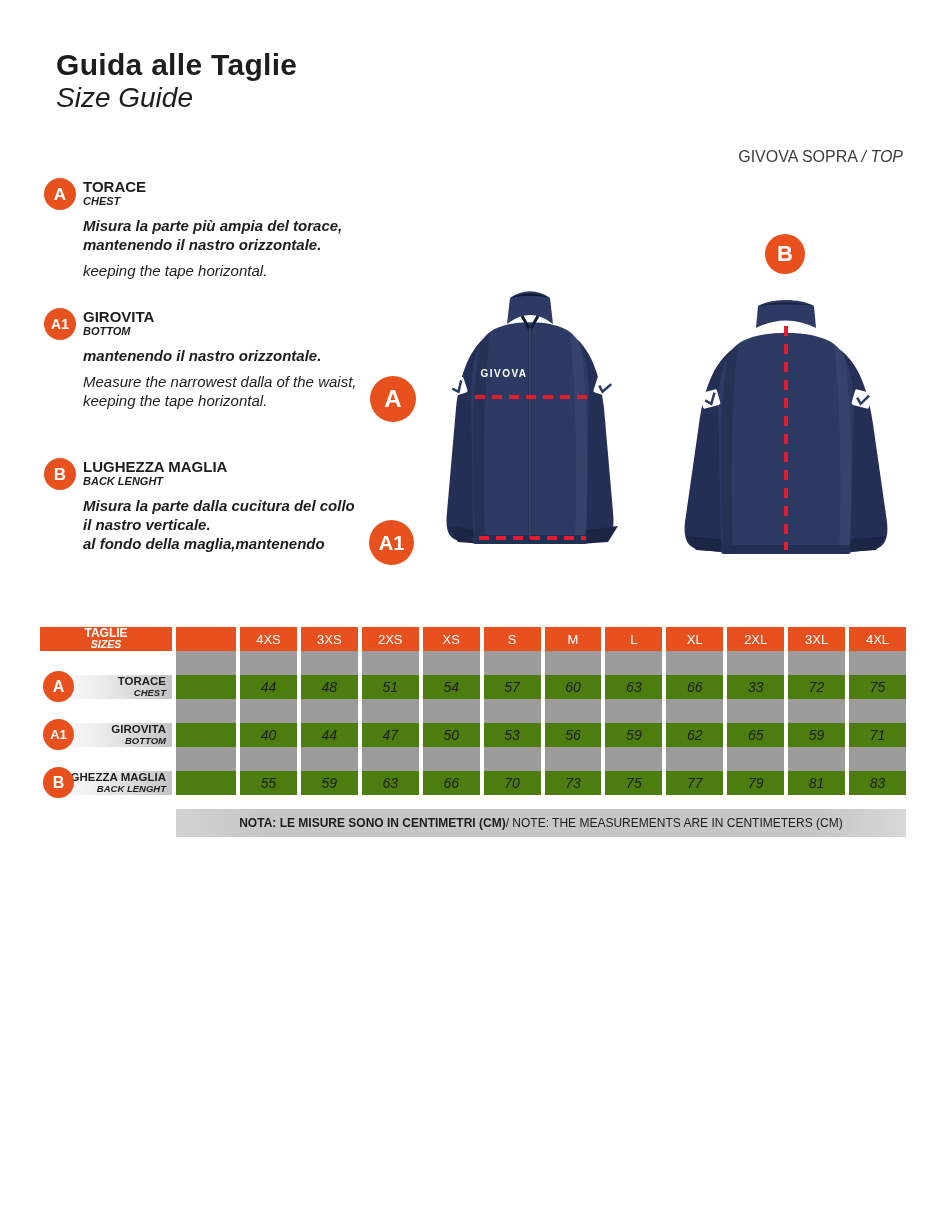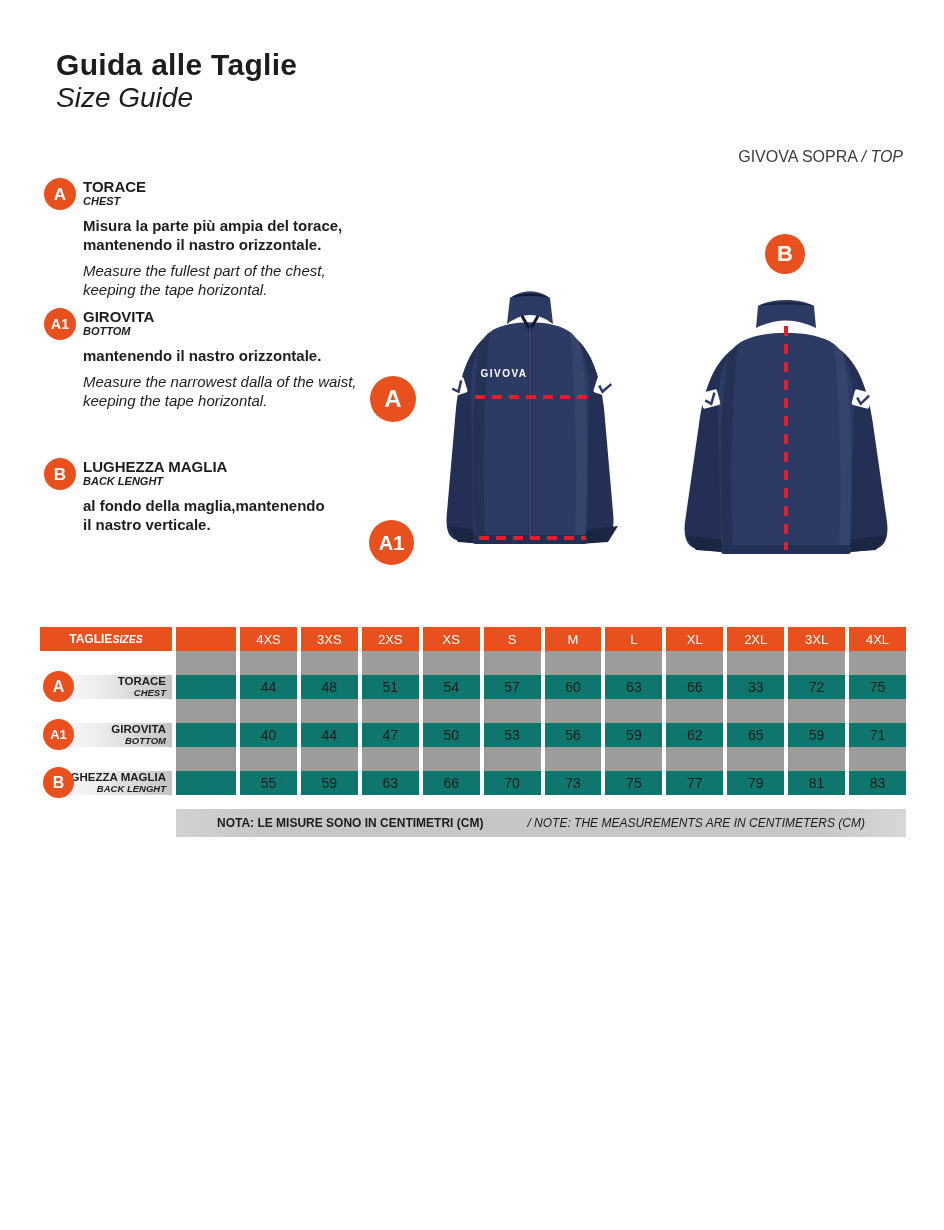--- a/index.html
+++ b/index.html
@@ -19,59 +19,59 @@
   .badge{background:#e8501d;border-radius:50%;color:#ffffff;font-weight:bold;
          display:flex;align-items:center;justify-content:center;line-height:1;}
 
   
   .section{position:absolute;left:44px;display:flex;gap:7px;}
   .sec-a{top:178px;} .sec-a1{top:308px;} .sec-b{top:458px;}
   .sec-badge{width:32px;height:32px;font-size:17px;flex:0 0 32px;}
   .sec-badge.small{font-size:14px;}
   .sec-title{font-size:15px;font-weight:bold;line-height:16px;padding-top:1px;}
   .sec-sub{font-size:11px;font-weight:bold;font-style:italic;line-height:12px;}
-  .sec-desc-it{font-size:15px;font-weight:bold;line-height:19px;margin-top:9px;}
+  .sec-desc-it{font-size:15px;font-weight:bold;line-height:19px;margin-top:9px;font-style:italic;}
   .sec-desc-en{font-size:15px;font-style:italic;line-height:19px;margin-top:7px;}
 
   
   .diag-badge{position:absolute;}
   .badge-a{left:370px;top:376px;width:46px;height:46px;font-size:24px;}
   .badge-a1{left:369px;top:520px;width:45px;height:45px;font-size:20px;}
   .badge-b{left:765px;top:234px;width:40px;height:40px;font-size:22px;}
 
   .jacket-front{position:absolute;left:425px;top:286px;}
   .jacket-back{position:absolute;left:660px;top:294px;}
 
   
   .size-table{position:absolute;left:40px;top:627px;width:866px;height:200px;}
   .grid{display:grid;grid-template-columns:132px 60px repeat(11,1fr);column-gap:4px;
         grid-auto-rows:24px;width:866px;}
   .c-head{background:#e8501d;color:#fff;display:flex;align-items:center;justify-content:center;
           font-size:13px;}
-  .c-head-label{line-height:11px;}
+  .c-head-label{flex-direction:column;line-height:11px;}
   .c-head-label .it{font-size:12px;font-weight:bold;}
   .c-head-label .en{font-size:10.5px;font-weight:bold;font-style:italic;}
   .c-dark{background:#9c9c9b;}
-  .c-light{background:#0f766e;}
+  .c-light{background:#4d7c0f;font-style:italic;}
   .c-val{display:flex;align-items:center;justify-content:center;font-size:14px;color:#1d1d1b;}
   .c-white{background:transparent;}
   .c-label{background:linear-gradient(90deg,#ffffff 0%,#ededed 45%,#c3c3c3 100%);
            display:flex;flex-direction:column;align-items:flex-end;justify-content:center;
            padding-right:6px;line-height:11px;}
   .c-label .it{font-size:11.5px;font-weight:bold;}
   .c-label .en{font-size:9.5px;font-weight:bold;font-style:italic;}
   .tbl-badge{position:absolute;left:3px;width:31px;height:31px;font-size:16px;}
   .tbl-badge-a{top:44px;}
   .tbl-badge-a1{top:92px;font-size:13px;}
   .tbl-badge-b{top:140px;}
   .note-bar{position:absolute;left:136px;top:182px;width:730px;height:28px;
             background:linear-gradient(90deg,#d2d2d2,#c6c6c6 12%,#c6c6c6 88%,#d8d8d8);
             display:flex;align-items:center;justify-content:center;font-size:12px;white-space:nowrap;}
   .note-bar .it{font-weight:bold;}
-  .note-bar .en{font-style:italic;padding-left:44px;}
+  .note-bar .en{}
 </style>
 </head>
 <body>
 
 <div class="canvas">
 
   <div class="title">
     <div class="title-it">Guida alle Taglie</div>
     <div class="title-en">Size Guide</div>
   </div>
@@ -81,21 +81,20 @@
   <div class="section sec-a">
     <div class="badge sec-badge">A</div>
     <div class="sec-text">
       <div class="sec-title">TORACE</div>
       <div class="sec-sub">CHEST</div>
       <div class="sec-desc-it">
         <div>Misura la parte più ampia del torace,</div>
         <div>mantenendo il nastro orizzontale.</div>
       </div>
       <div class="sec-desc-en">
-        <div>Measure the fullest part of the chest,</div>
         <div>keeping the tape horizontal.</div>
       </div>
     </div>
   </div>
 
   <div class="section sec-a1">
     <div class="badge sec-badge small">A1</div>
     <div class="sec-text">
       <div class="sec-title">GIROVITA</div>
       <div class="sec-sub">BOTTOM</div>
@@ -108,22 +107,23 @@
       </div>
     </div>
   </div>
 
   <div class="section sec-b">
     <div class="badge sec-badge">B</div>
     <div class="sec-text">
       <div class="sec-title">LUGHEZZA MAGLIA</div>
       <div class="sec-sub">BACK LENGHT</div>
       <div class="sec-desc-it">
+        <div>Misura la parte dalla cucitura del collo</div>
+        <div>il nastro verticale.</div>
         <div>al fondo della maglia,mantenendo</div>
-        <div>il nastro verticale.</div>
       </div>
     </div>
   </div>
 
   <svg class="jacket-front" width="216" height="282" viewBox="0 0 216 282">
 
     <path d="M65,48 C45,60 35,88 31,122 L22,226 C20,245 24,253 34,255 L53,258 C61,258 64,251 63,238 L62,132 Z" fill="#242f55"></path>
     <path d="M145,48 C165,60 175,88 179,122 L188,226 C190,245 186,253 176,255 L157,258 C149,258 146,251 147,238 L148,132 Z" fill="#242f55"></path>
     <path d="M23,240 L62,245 L61,258 L33,256 Z" fill="#1b2644"></path>
     <path d="M193,240 L154,245 L155,258 L183,256 Z" fill="#1b2644"></path>

